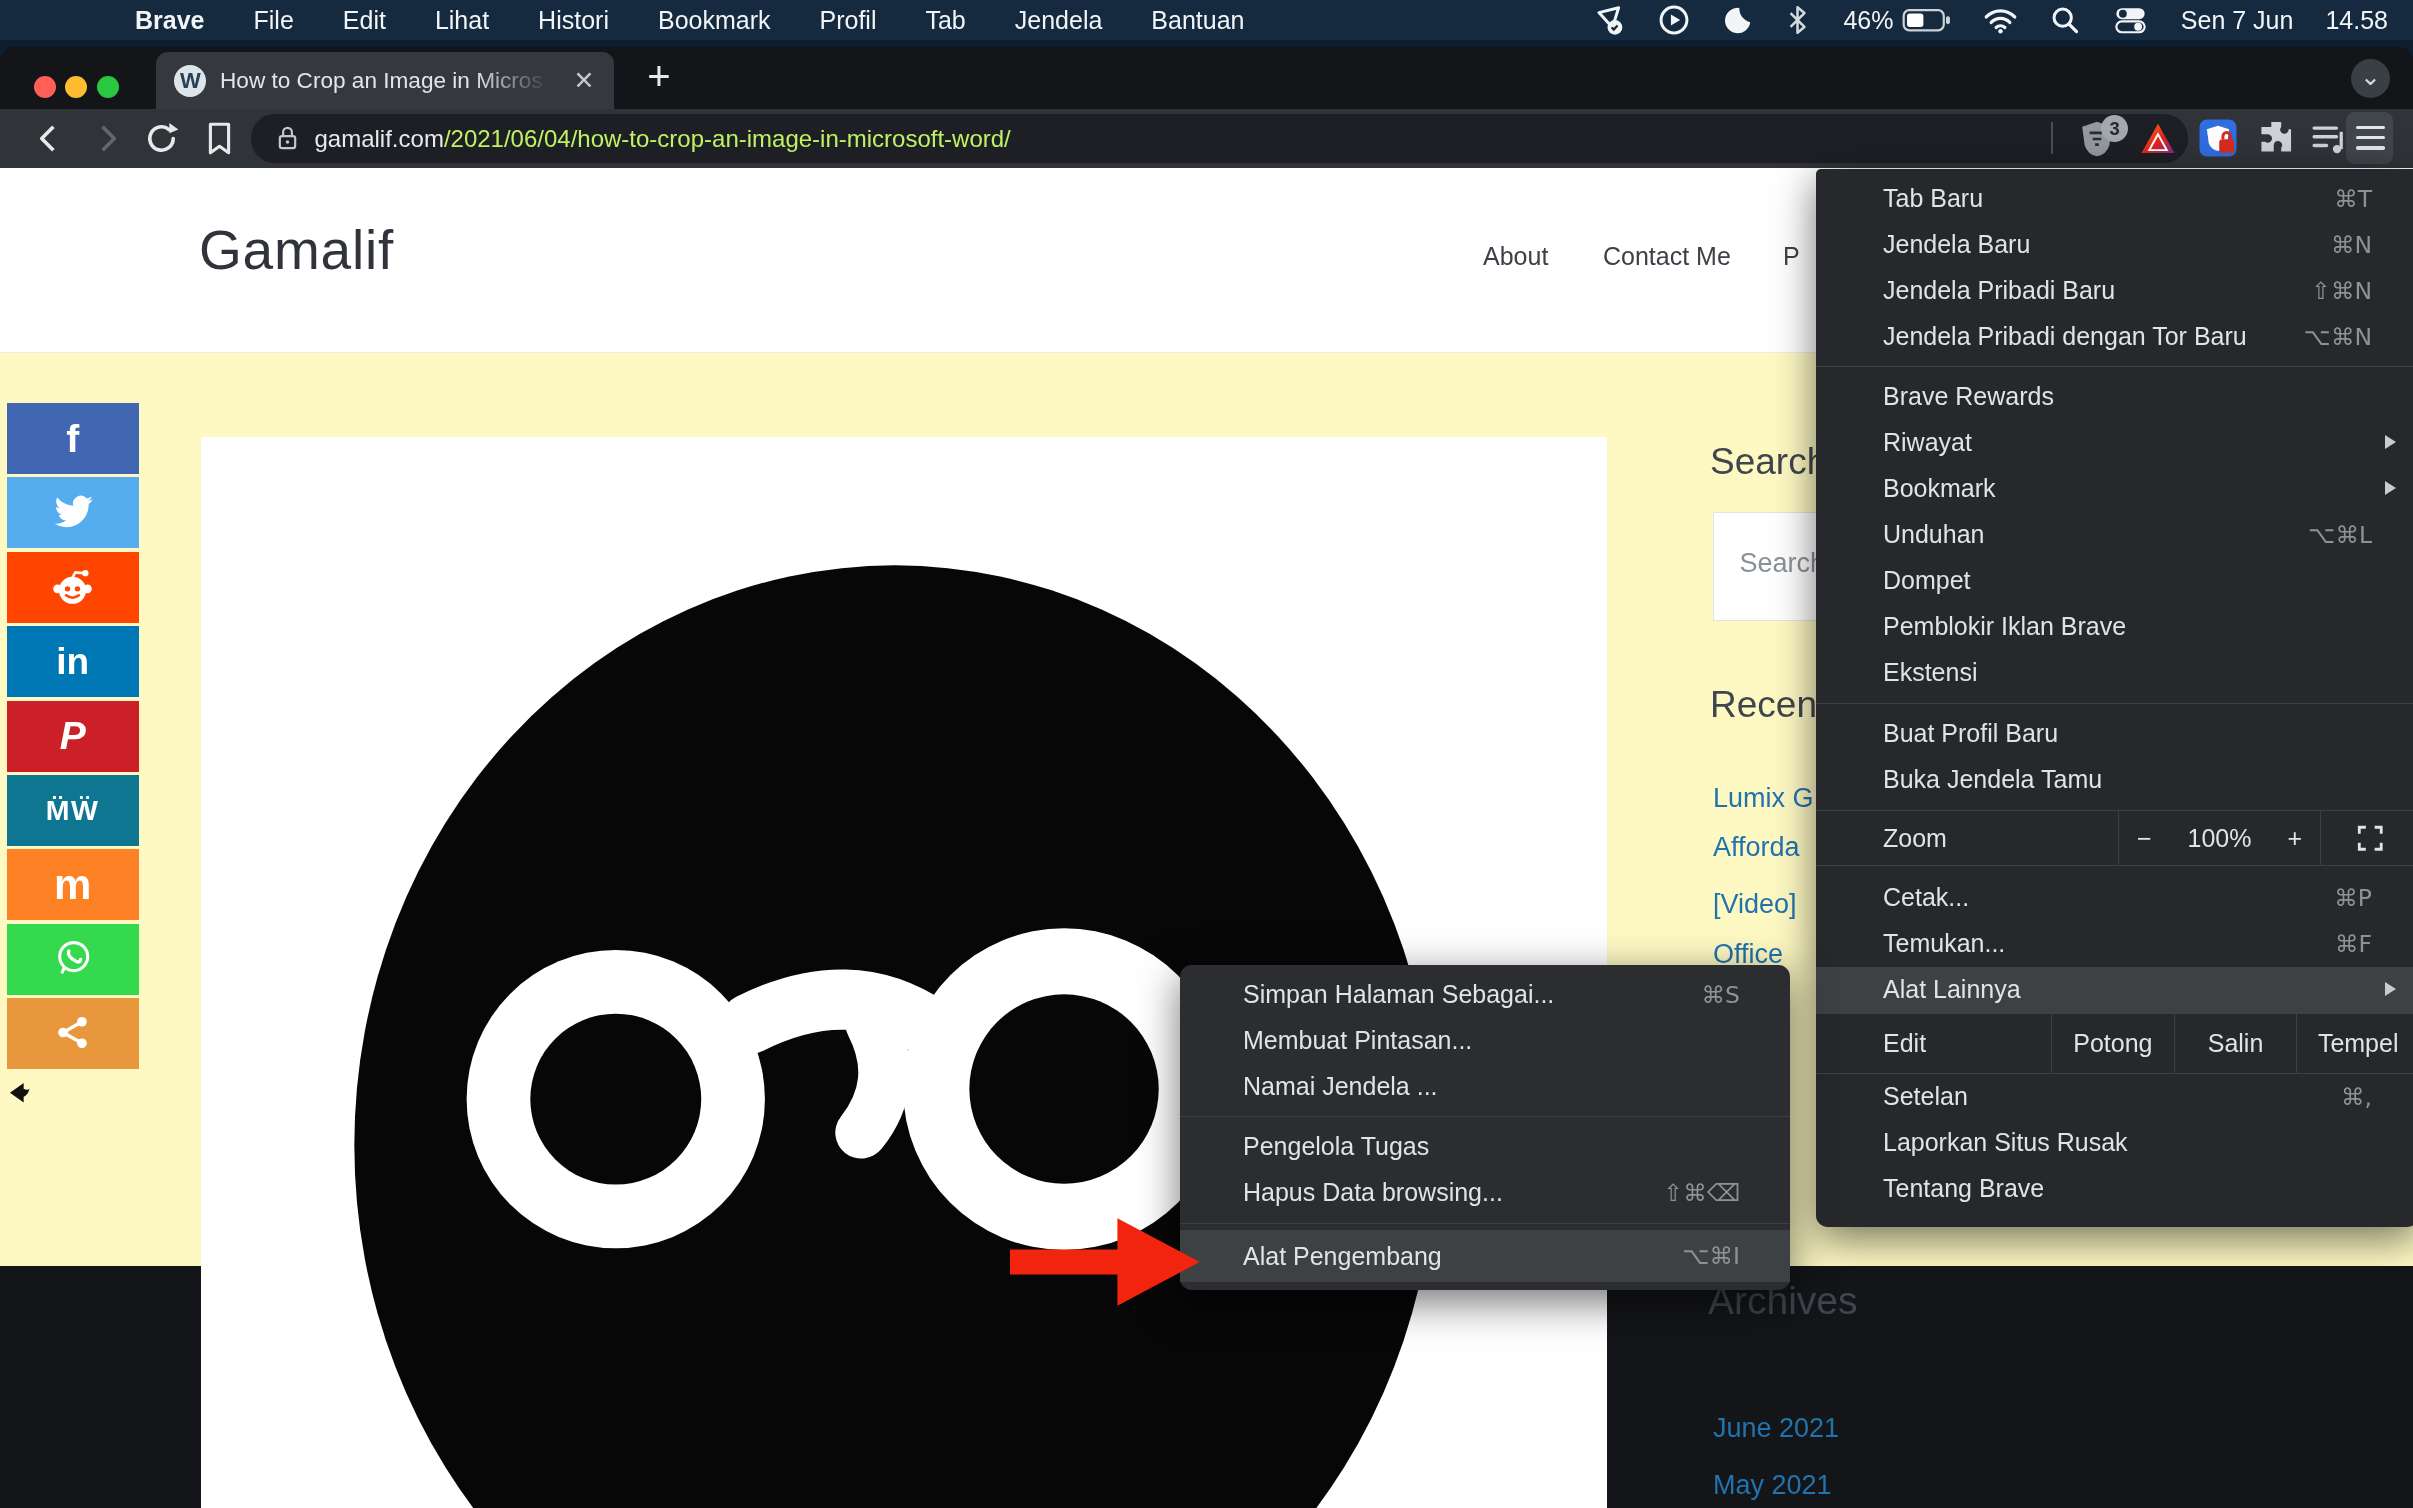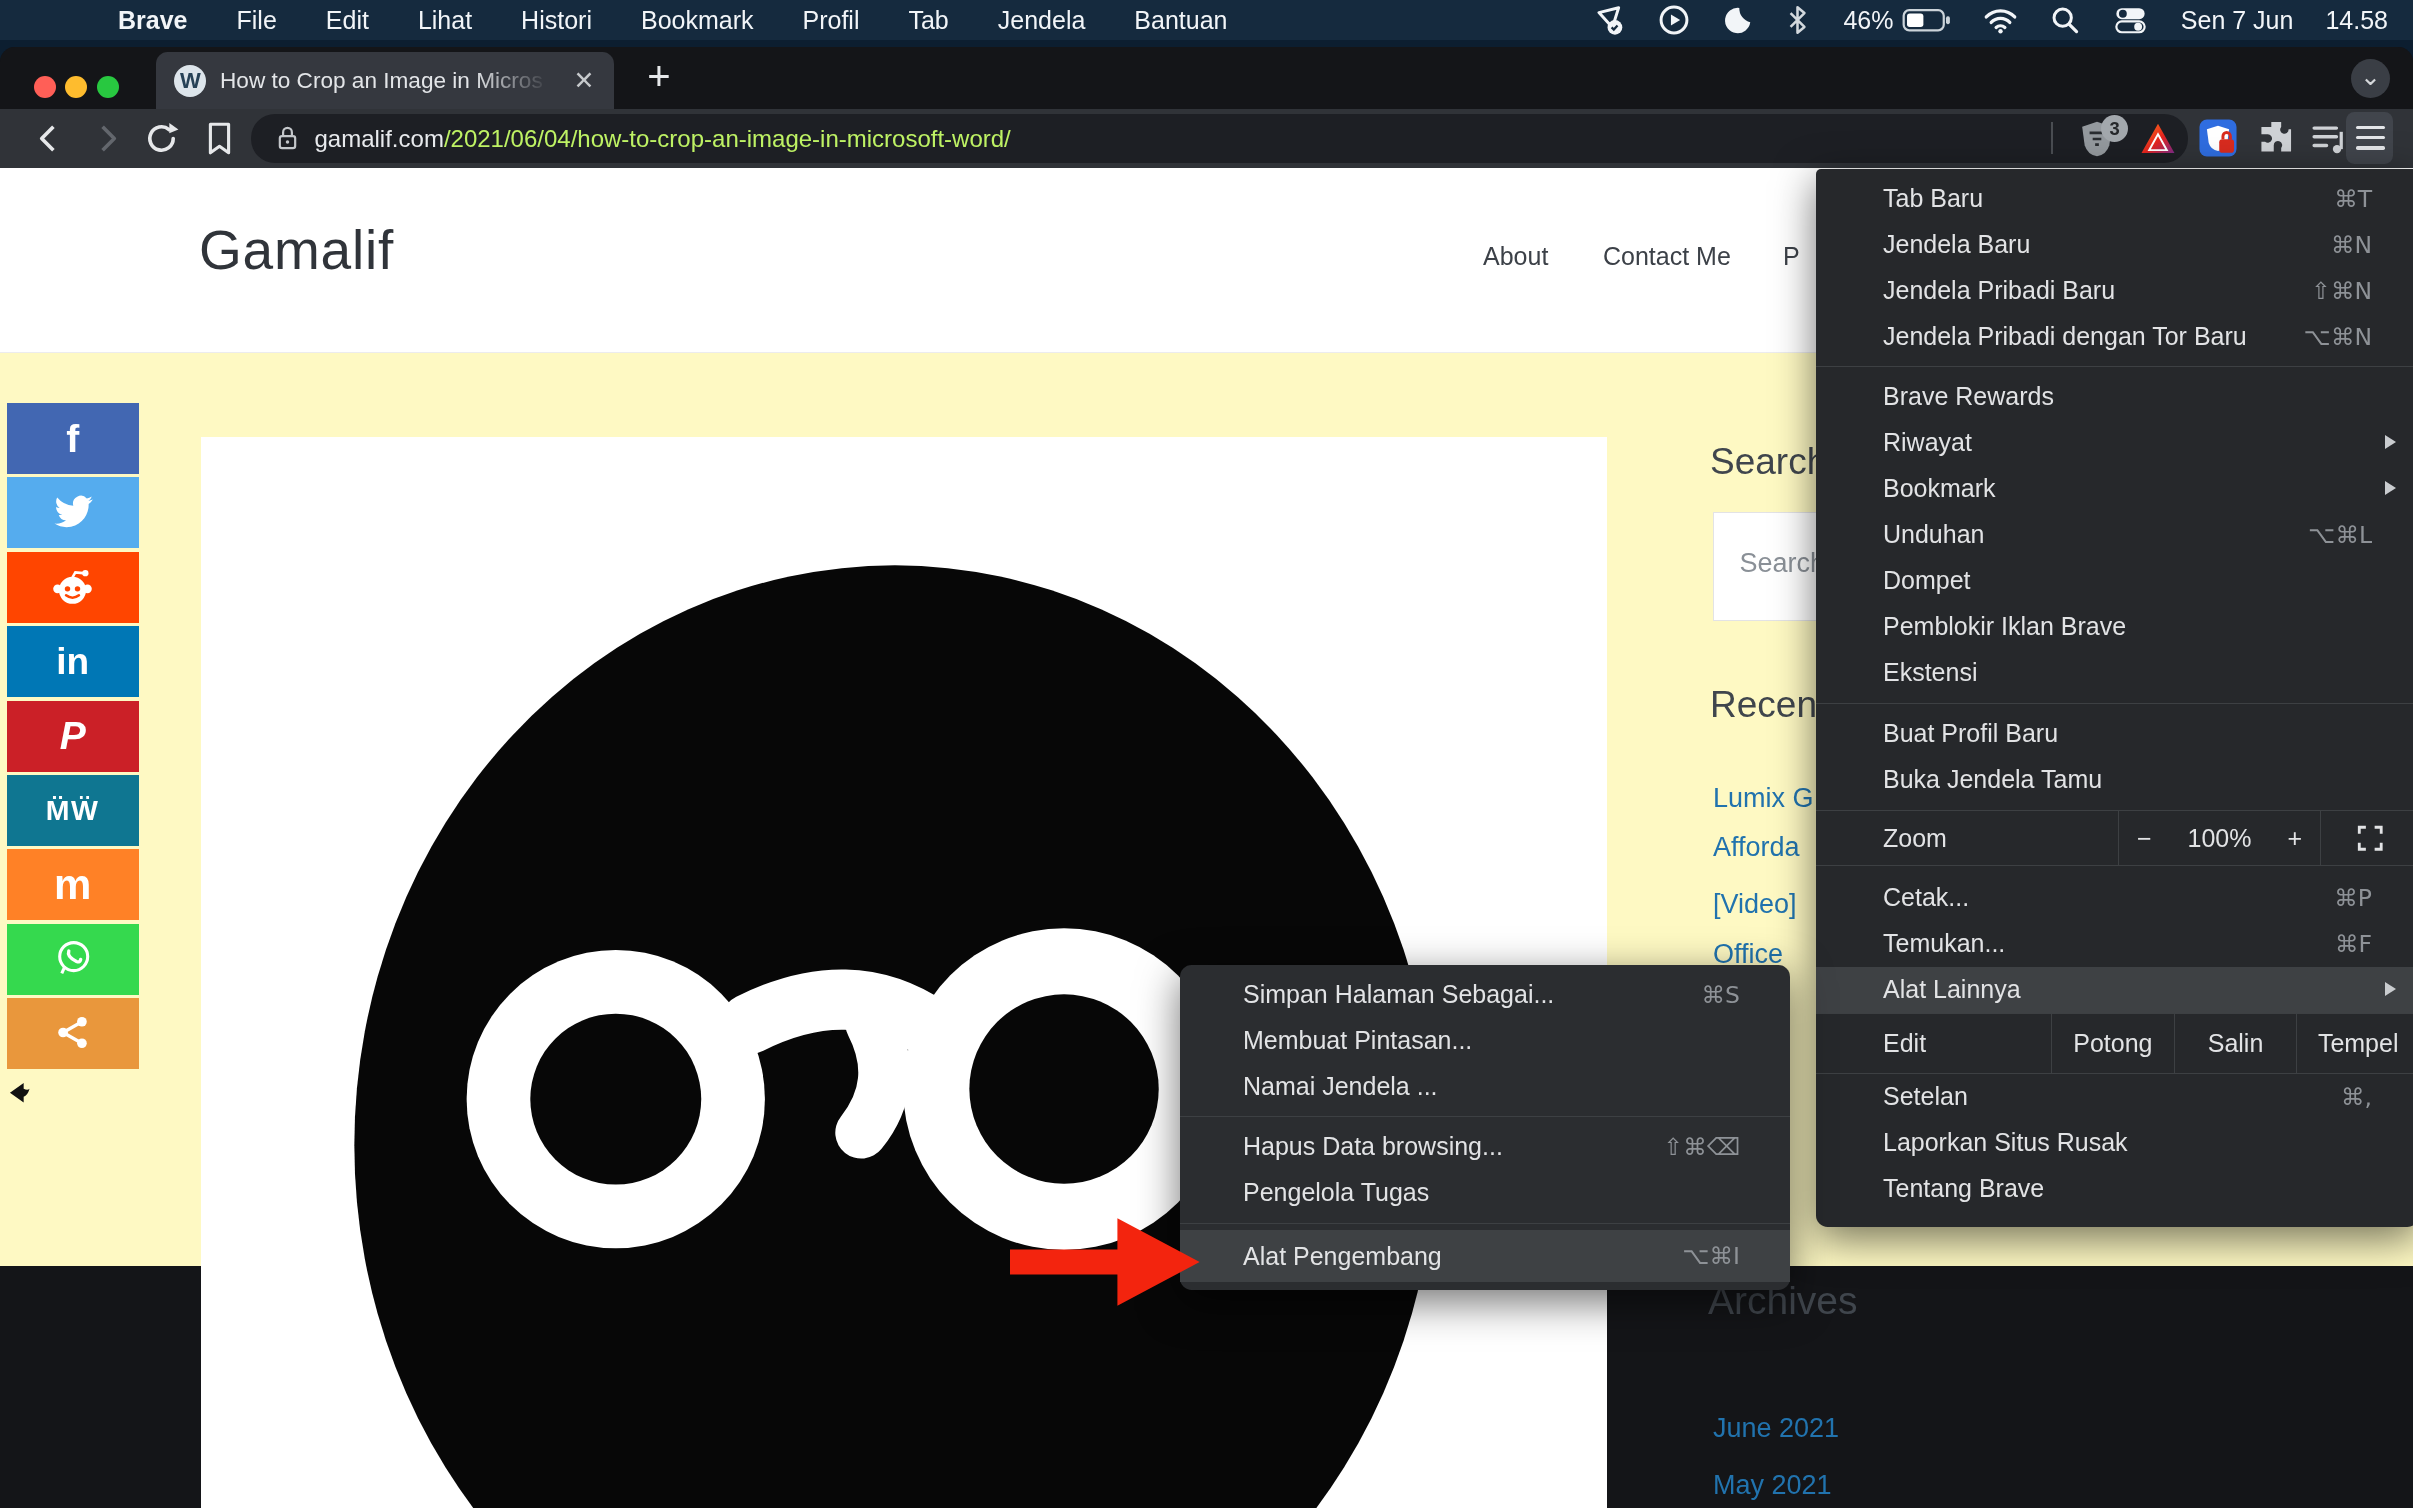--- a/index.html
+++ b/index.html
@@ -3,21 +3,21 @@
 <meta charset="utf-8">
 <style>
   html,body{margin:0;padding:0;background:#0c1e30;}
   #screen{position:relative;width:2413px;height:1508px;overflow:hidden;
     font-family:"Liberation Sans","DejaVu Sans",sans-serif;-webkit-font-smoothing:antialiased;}
   
   .macbar{position:absolute;left:0;top:0;width:2413px;height:40px;background:#152a3e;
     display:flex;align-items:center;color:#f2f5f8;font-size:25px;}
   .macbar .apple{margin-left:64px;font-size:28.5px;}
   .macbar .mitem{margin-left:49px;}
-  .macbar .mitem.first{font-weight:700;margin-left:54px;}
+  .macbar .mitem.first{font-weight:700;margin-left:71px;}
   .macstatus{position:absolute;right:25px;top:0;height:40px;display:flex;align-items:center;gap:32px;color:#f2f5f8;}
   .macstatus svg{display:block;}
   .mtime{font-size:25px;}
   
   .window{position:absolute;left:0;top:47px;width:2413px;height:1462px;background:#141518;
     border-radius:15px 15px 0 0;overflow:hidden;}
   .tabstrip{position:absolute;left:0;top:0;width:2413px;height:62px;background:#141518;}
   .tl{position:absolute;top:28.5px;width:22px;height:22px;border-radius:50%;}
   .tab{position:absolute;left:156px;top:5px;width:458px;height:57px;background:#35383f;border-radius:11.7px 11.7px 0 0;}
   .tab .fav{position:absolute;left:18.4px;top:12.6px;width:32px;height:32px;border-radius:50%;background:#dde5eb;
@@ -439,25 +439,25 @@
           <span class="mshort">⌘S</span>
         </div>
       <div class="mrow">
           <span class="mlabel">Membuat Pintasan...</span>
         </div>
       <div class="mrow">
           <span class="mlabel">Namai Jendela ...</span>
         </div>
       <div class="msep"></div>
       <div class="mrow">
+          <span class="mlabel">Pengelola Tugas</span>
+        </div>
+      <div class="mrow">
           <span class="mlabel">Hapus Data browsing...</span>
           <span class="mshort">⇧⌘⌫</span>
-        </div>
-      <div class="mrow">
-          <span class="mlabel">Pengelola Tugas</span>
         </div>
       <div class="msep"></div>
       <div class="mrow hl" style="flex:0 0 52px;height:52px">
           <span class="mlabel">Alat Pengembang</span>
           <span class="mshort">⌥⌘I</span>
         </div>
     </div>
 
     <svg class="redarrow" width="193" height="94" viewBox="0 0 230 112">
       <polygon points="0,41 128,41 128,4 226,56 128,108 128,71 0,71" fill="#f3240e"></polygon>

